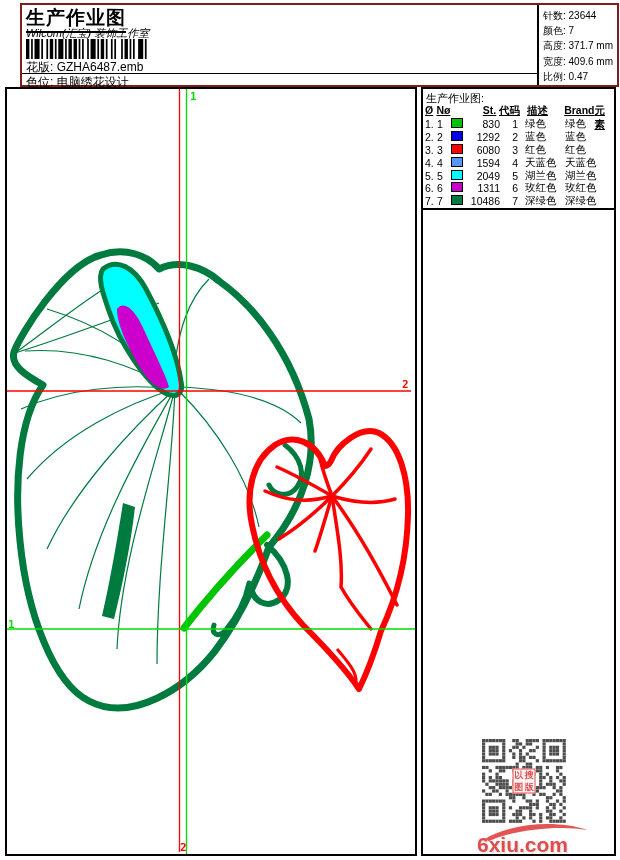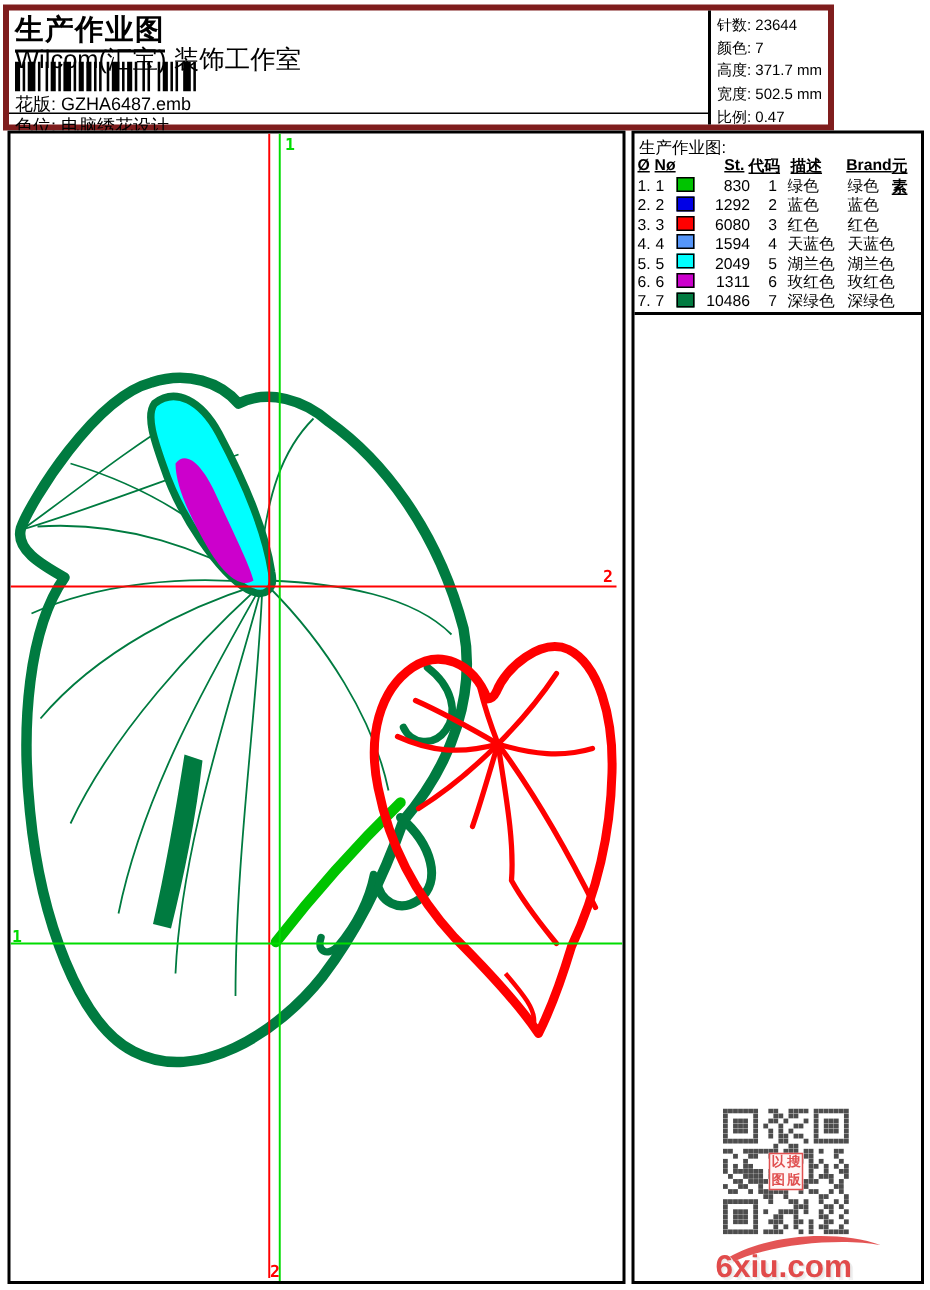--- a/index.html
+++ b/index.html
@@ -6,24 +6,24 @@
     --c-green:#00C400; --c-blue:#0000E6; --c-red:#FF0000; --c-sky:#5596FA;
     --c-cyan:#00FFFF; --c-magenta:#CC00CC; --c-dg:#007B40;
     --c-mgreen:#00DC00; --c-mred:#FF0000; --c-wm:#E14B4B;
   }
   *{box-sizing:border-box;}
   html,body{margin:0;padding:0;}
   body{width:620px;height:860px;background:#fff;position:relative;
        font-family:"Liberation Sans","DejaVu Sans",sans-serif;color:#000;overflow:hidden;}
 
   
-  #header-box{position:absolute;left:2px;top:3px;width:554px;height:84px;border:4px solid #7f1d1d;}
+  #header-box{position:absolute;left:20px;top:3px;width:599px;height:84px;border:2px solid #7f1d1d;}
   #hdr-title{position:absolute;left:4px;top:0px;font-size:19px;font-weight:bold;
              letter-spacing:1px;border-bottom:2px solid #000;padding-bottom:0px;}
-  #hdr-sub{position:absolute;left:4px;top:21px;font-size:17px;}
+  #hdr-sub{position:absolute;left:4px;top:21px;font-size:11px;font-style:italic;}
   #barcode{position:absolute;left:4px;top:34px;width:124px;height:20px;}
   #row-pattern{position:absolute;left:4px;top:54px;font-size:12px;}
   #hdr-hline{position:absolute;left:0;right:80px;top:68px;border-top:1px solid #000;}
   #row-colorway{position:absolute;left:4px;top:69px;font-size:12px;}
   #info-box{position:absolute;right:0;top:0;bottom:0;width:80px;border-left:2px solid #000;
             padding:3px 16px 0 4px;font-size:10px;line-height:15.2px;white-space:nowrap;}
 
   
   #canvas-box{position:absolute;left:5px;top:87px;width:412px;height:769px;border:2px solid #000;background:#fff;}
   #design-svg{position:absolute;left:0;top:0;width:408px;height:765px;}
@@ -100,21 +100,21 @@
   </div>
   <div id="hdr-hline"></div>
   <div id="row-colorway">
     <span>色位:</span>
     <span>电脑绣花设计</span>
   </div>
   <div id="info-box">
     <div><span>针数:</span> <span>23644</span></div>
     <div><span>颜色:</span> <span>7</span></div>
     <div><span>高度:</span> <span>371.7 mm</span></div>
-    <div><span>宽度:</span> <span>502.5 mm</span></div>
+    <div><span>宽度:</span> <span>409.6 mm</span></div>
     <div><span>比例:</span> <span>0.47</span></div>
   </div>
 </div>
 
 <div id="canvas-box">
   <svg id="design-svg" viewBox="0 0 408 765">
 
     <g>
       <path class="vein" d="M168,300 C140,268 100,238 40,220"></path>
       <path class="vein" d="M168,300 C128,278 78,258 18,262"></path>

